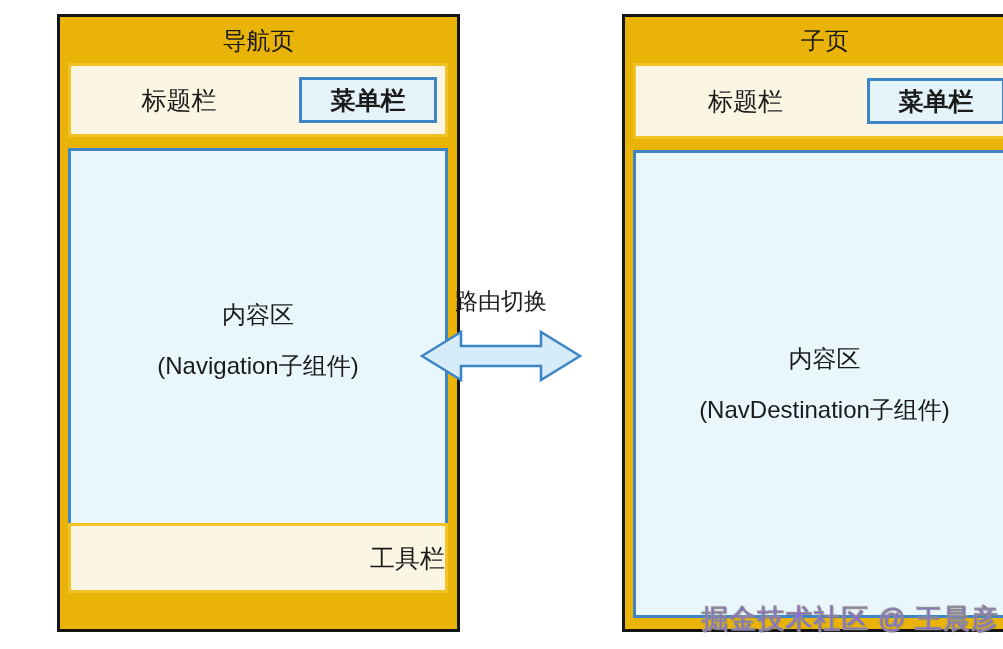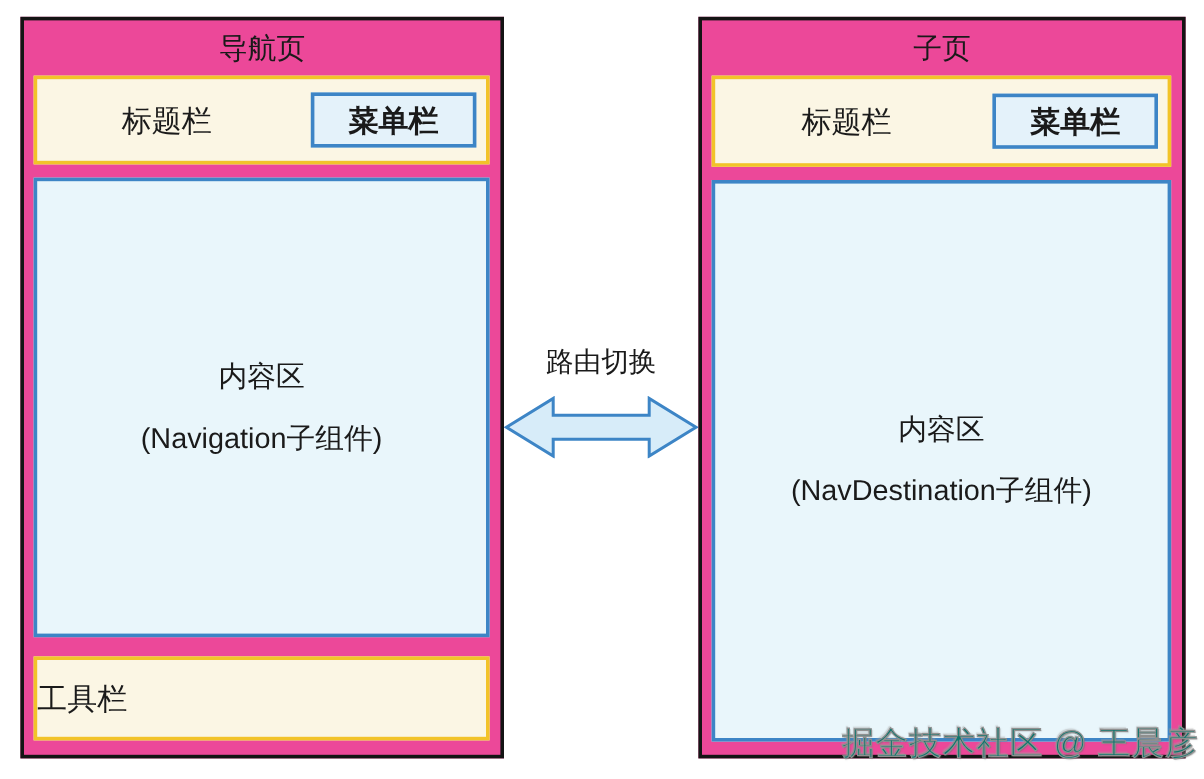--- a/index.html
+++ b/index.html
@@ -12,22 +12,23 @@
     font-family: "Liberation Sans", "DejaVu Sans", sans-serif;
     color: var(--text, #1a1a1a);
     overflow: hidden;
   }
 
   .panel {
     position: absolute;
     top: 14px;
     height: 618px;
     border: 3px solid var(--panel_border, #141414);
-    background: #ec4899;
+    background: #eab308;
     box-sizing: border-box;
+    margin-left: 40px;
   }
   .panel.left  { left: 17px;  width: 403px; }
   .panel.right { left: 582px; width: 406px; }
 
   .panel-title {
     position: absolute;
     top: 10px; left: 0; right: 0;
     text-align: center;
     font-size: 24px;
     line-height: 28px;
@@ -79,22 +80,22 @@
     justify-content: center;
     text-align: center;
     font-size: 24px;
     line-height: 39px;
     gap: 12px;
   }
   .left  .content-area { top: 131px; height: 383px; }
   .right .content-area { top: 133px; height: 468px; }
 
   .toolbar {
-    top: 530px; height: 70px;
-    justify-content: flex-start;
+    top: 506px; height: 70px;
+    justify-content: flex-end;
   }
   .toolbar .bar-label { flex: none; }
 
   .connector {
     position: absolute;
     left: 420px;
     width: 162px;
     top: 288px;
     text-align: center;
   }
@@ -111,21 +112,21 @@
     stroke-width: 2.5;
   }
 
   .watermark {
     position: absolute;
     top: 601px;
     right: 4px;
     z-index: 10;
     font-size: 27px;
     letter-spacing: 1px;
-    color: #0f766e;
+    color: #8b5cf6;
     -webkit-text-stroke: 1px #8f8f8f;
     text-shadow: 1px 1px 1px rgba(110,110,110,0.55), -1px -1px 1px rgba(160,160,160,0.45);
     white-space: nowrap;
   }
 </style>
 </head>
 <body>
 
 <div class="canvas">
 

